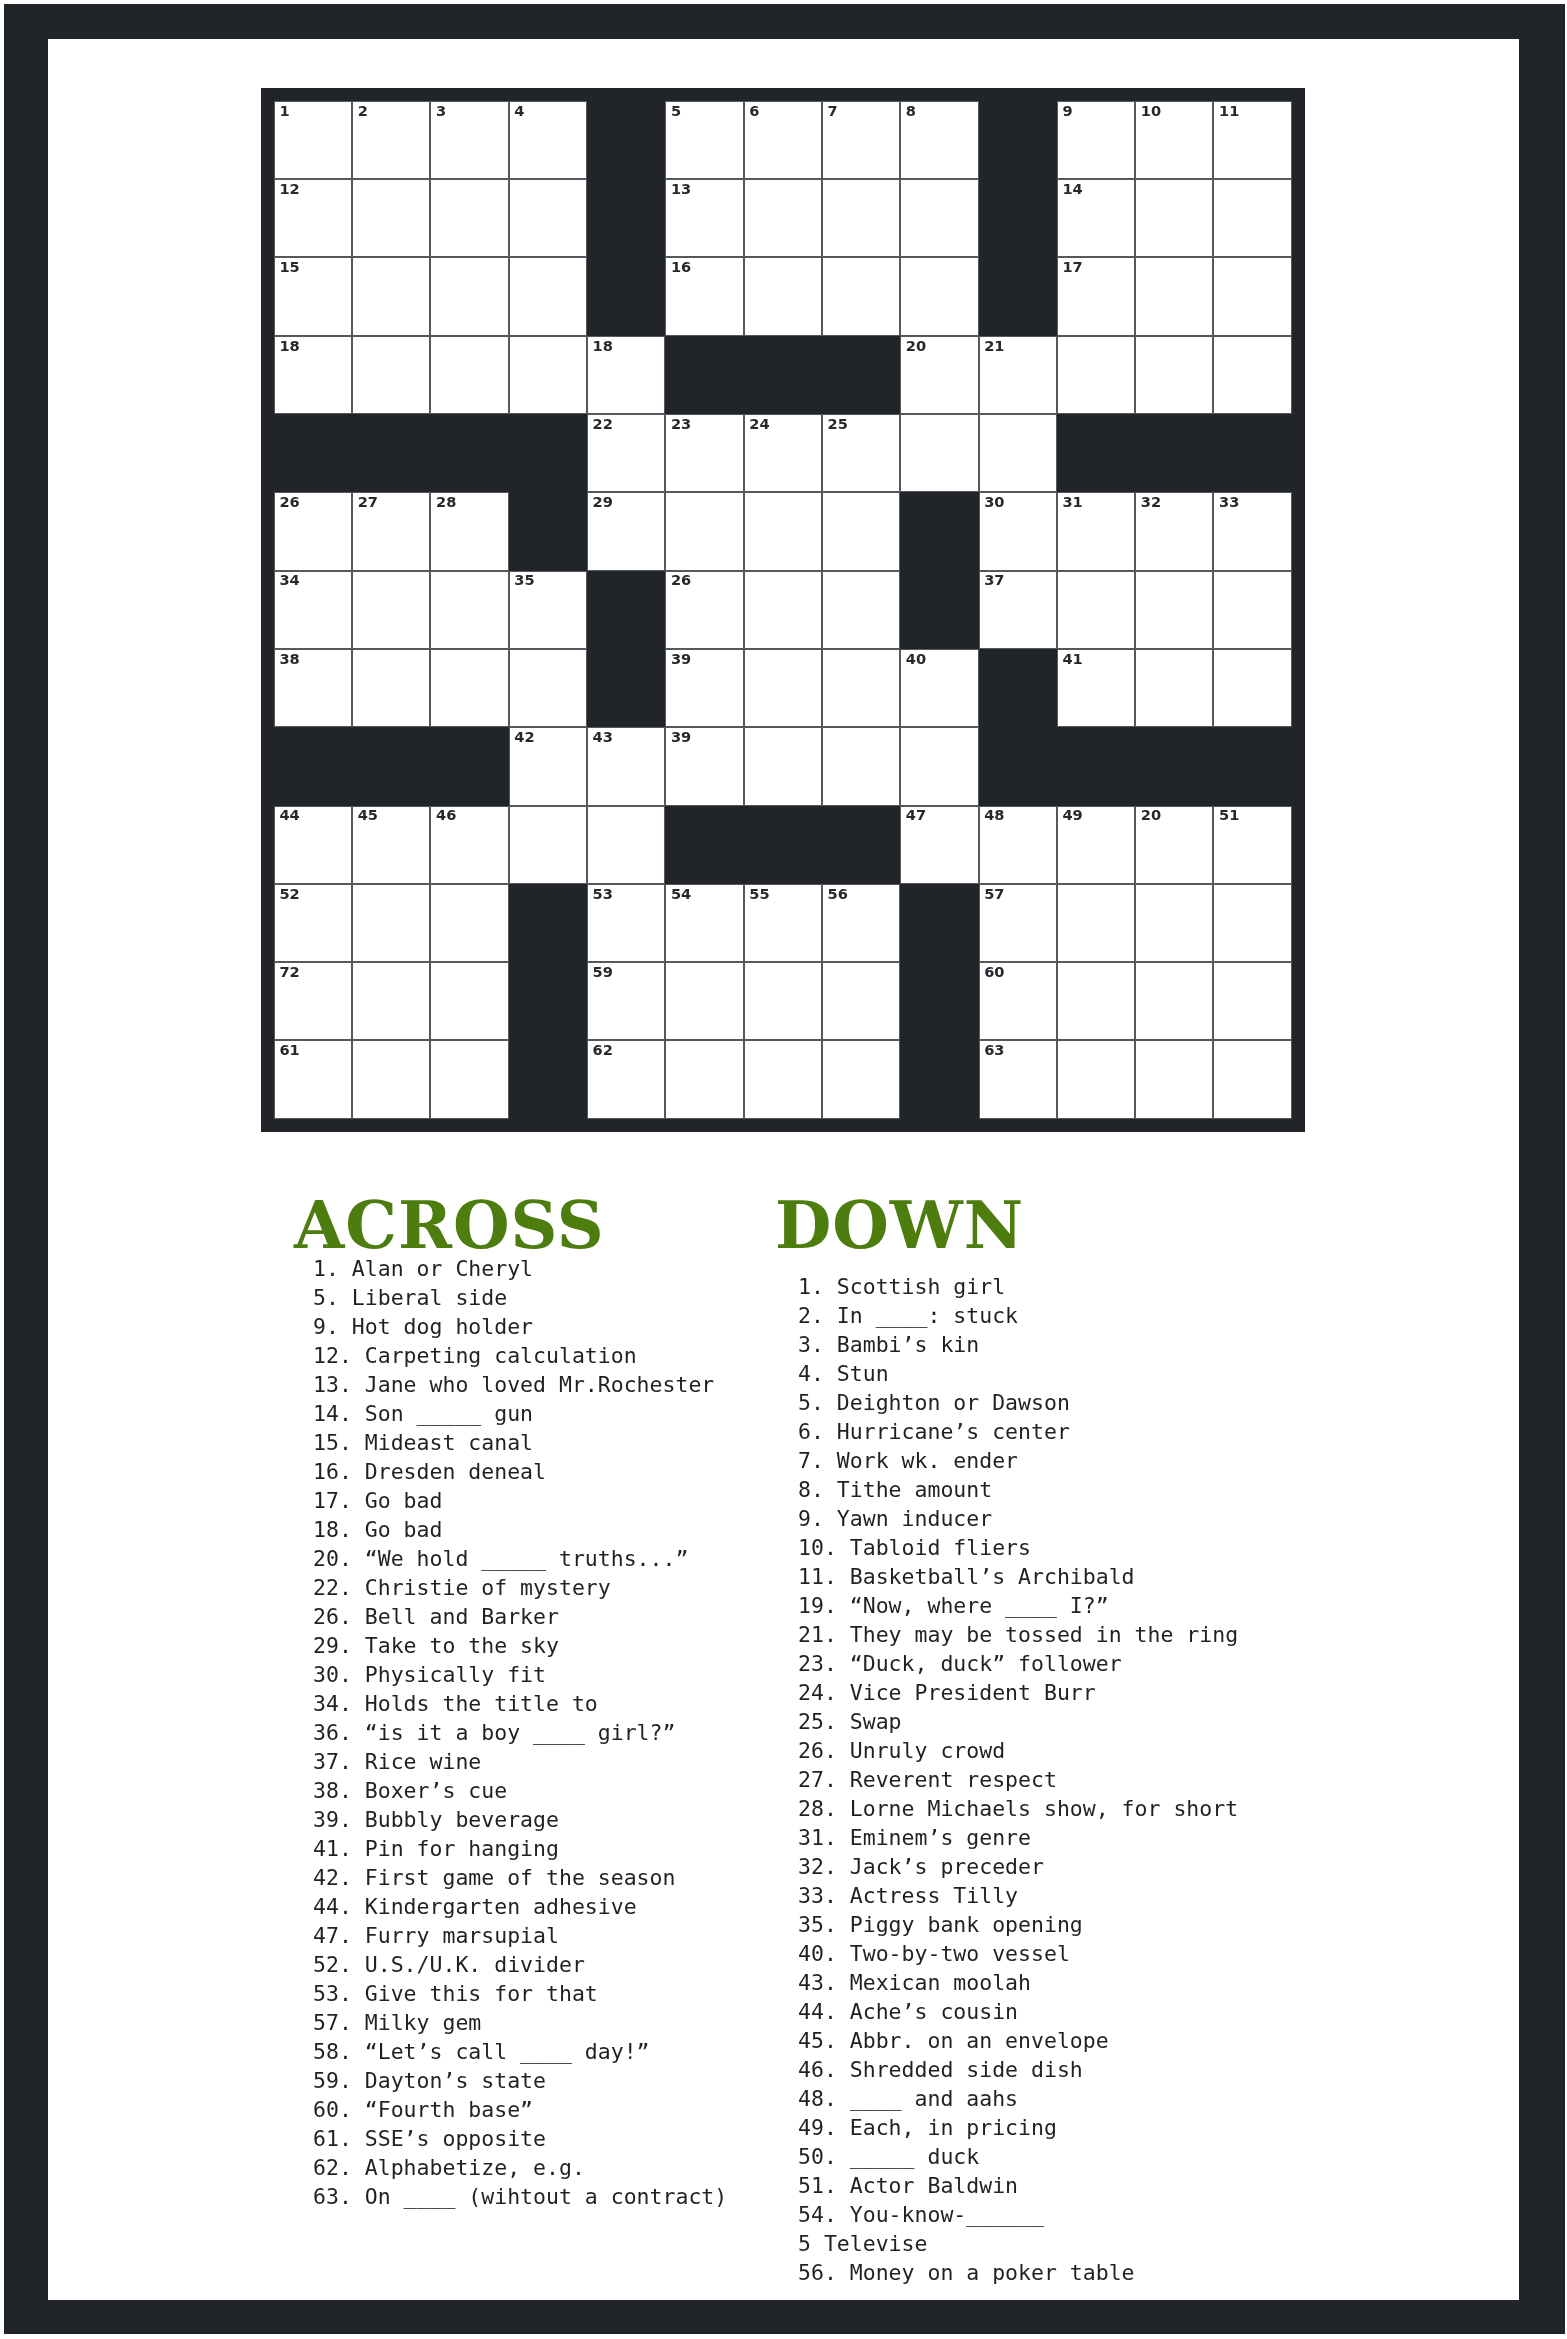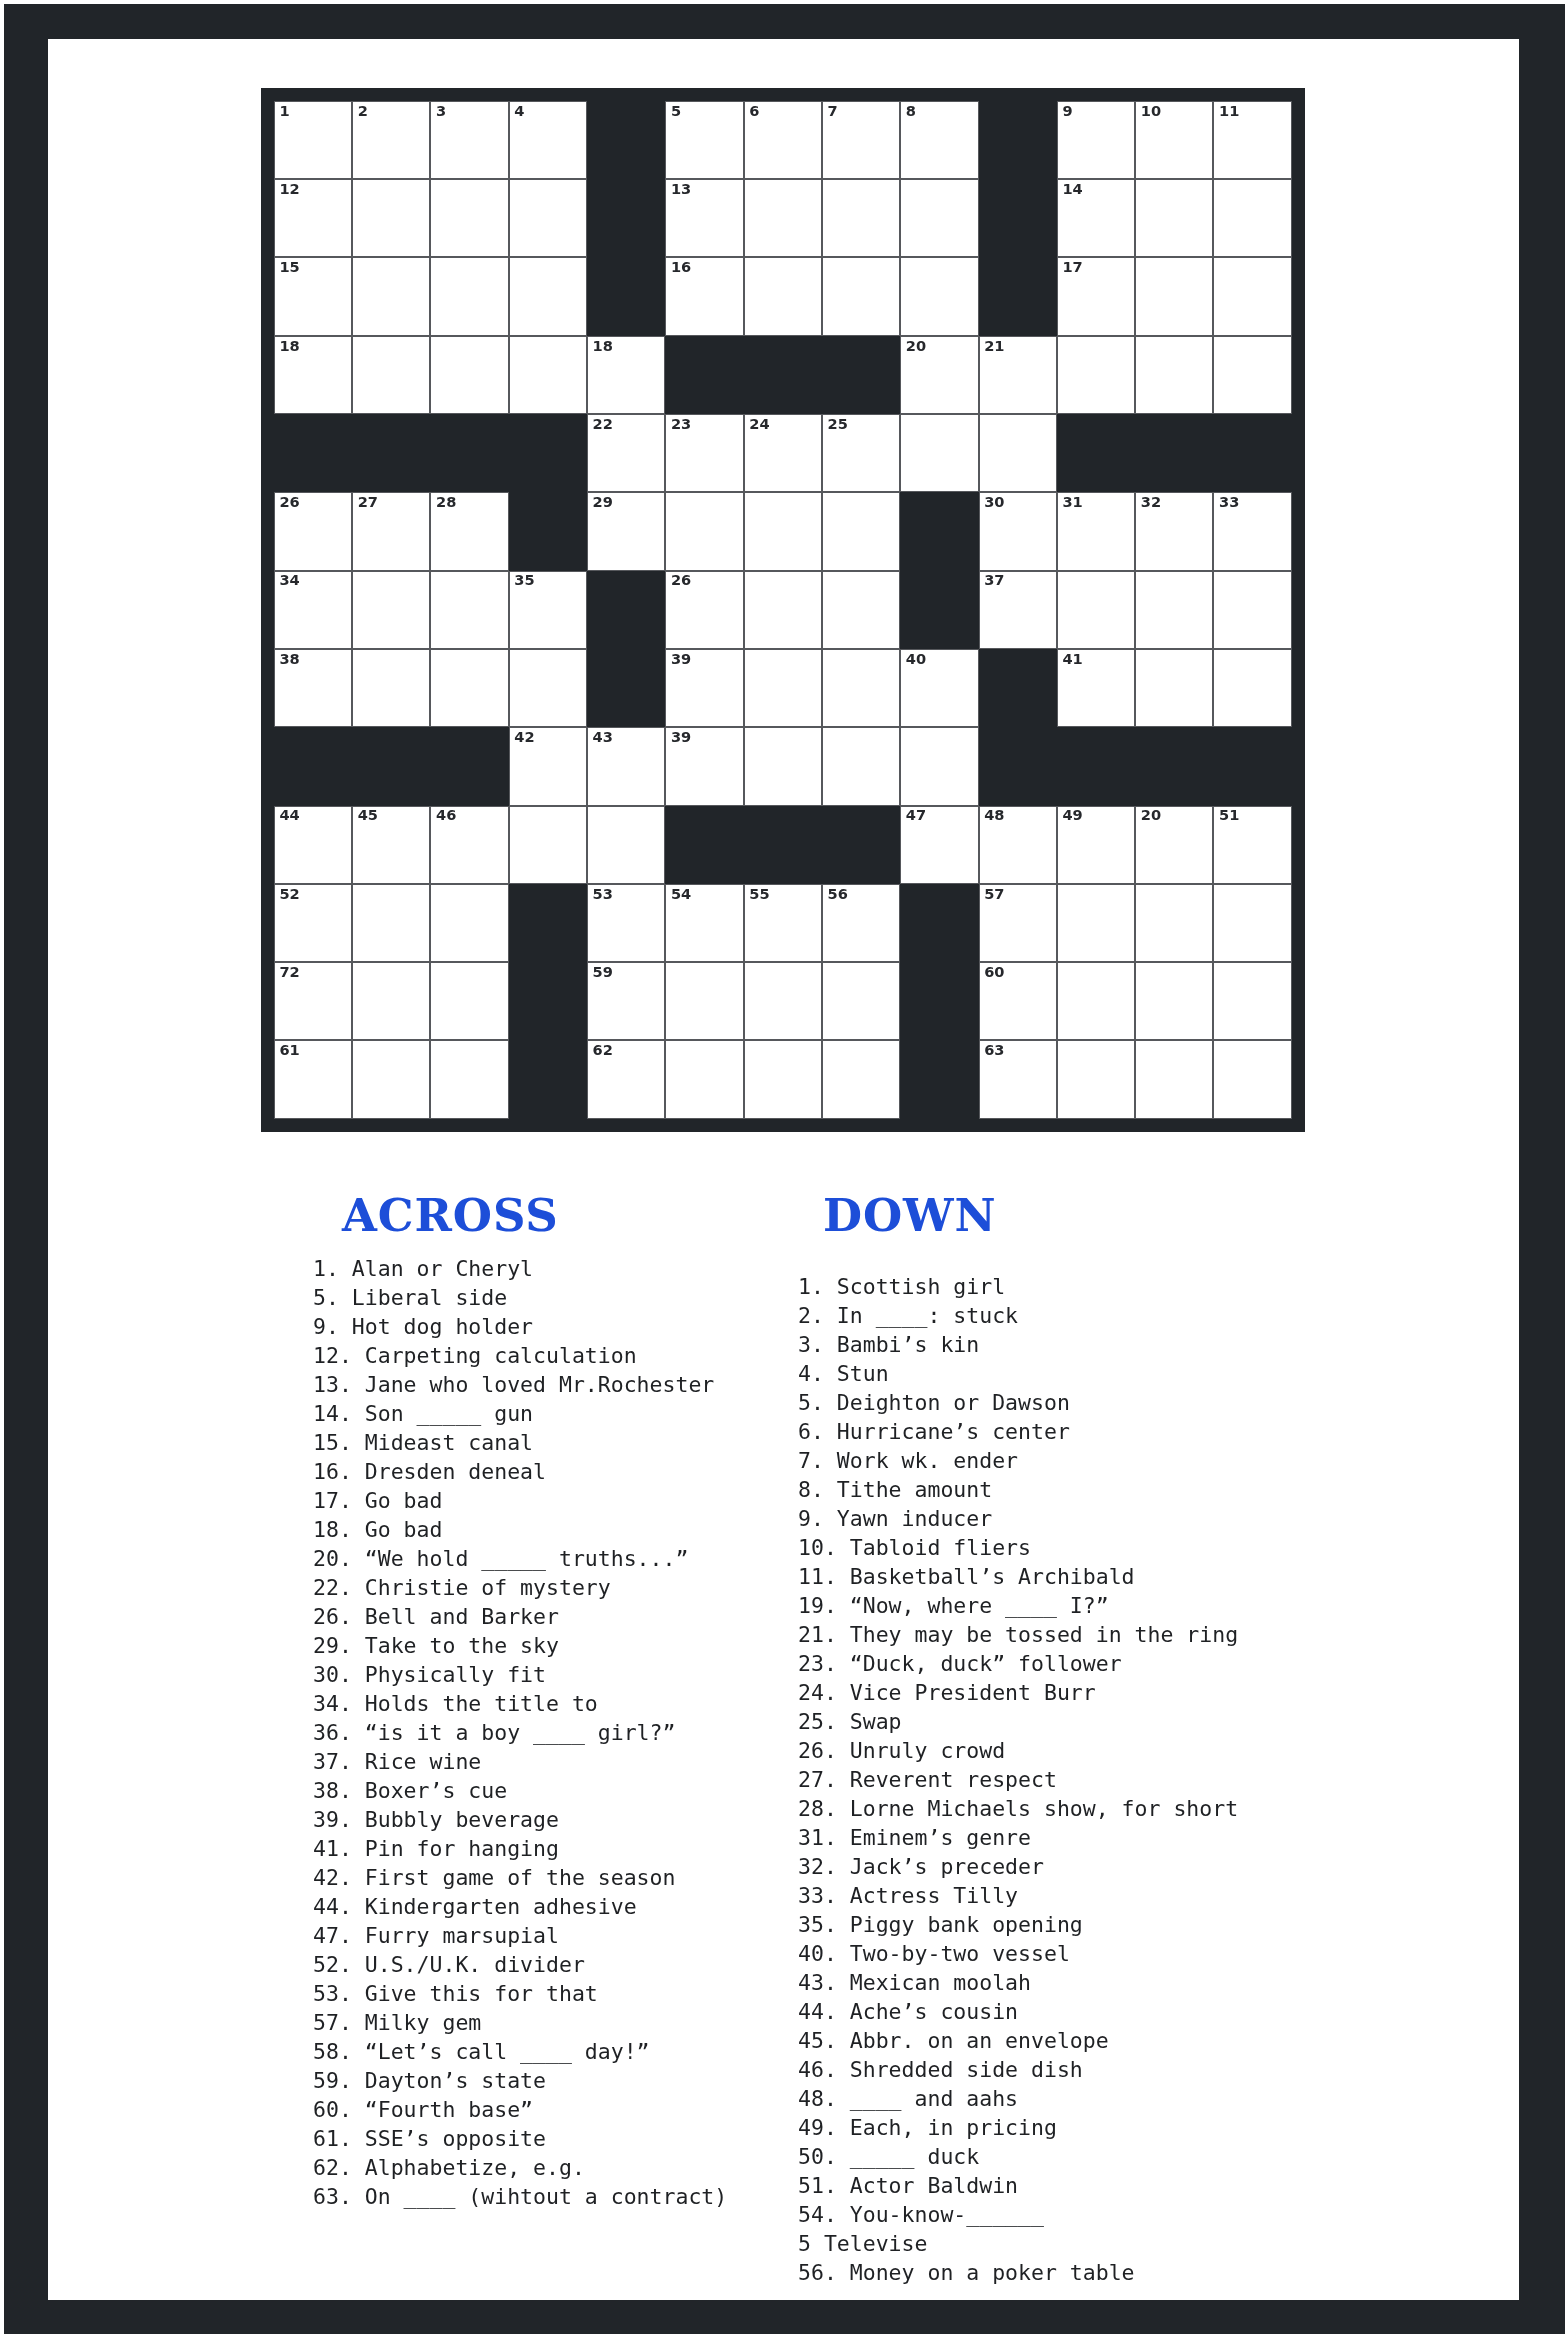--- a/index.html
+++ b/index.html
@@ -48,25 +48,24 @@
     font-family: "DejaVu Sans", "Liberation Sans", sans-serif;
     font-size: 14.6px;
     font-weight: bold;
     line-height: 1;
     color: #26282c;
   }
   .section-title {
     position: absolute;
     font-family: "DejaVu Serif", "Liberation Serif", serif;
     font-weight: bold;
-    font-size: 45px;
+    font-size: 65px;
     letter-spacing: 0.9px;
-    color: #1d4ed8;
+    color: #4d7c0f;
     line-height: 1;
-    margin-left: 48px;
   }
   #across-title { left: 294px; top: 1193px; }
   #down-title   { left: 775px; top: 1193px; }
   .clue-list {
     position: absolute;
     font-size: 21.5px;
     line-height: 29px;
     color: #1f2124;
     white-space: pre;
   }

